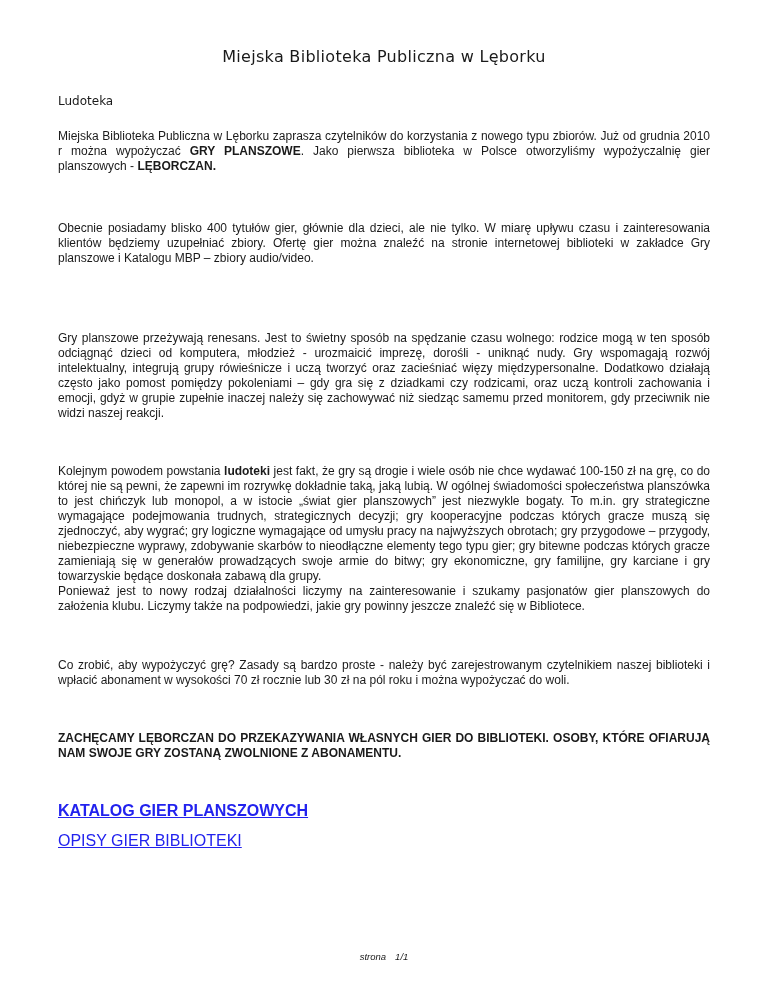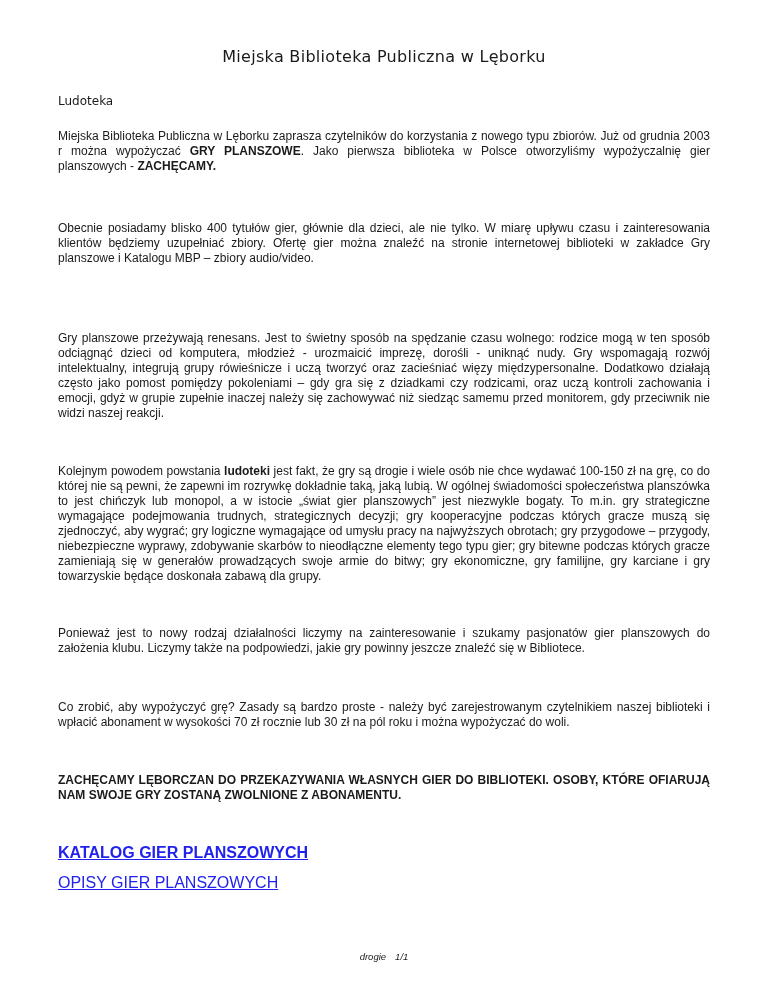--- a/index.html
+++ b/index.html
@@ -41,21 +41,21 @@
     font-size: 12px;
     line-height: 15px;
     text-align: justify;
     color: var(--text-color, #1a1a1a);
   }
   .para b { font-weight: 700; }
   .mt-p1 { margin-top: 19px; }
   .mt-p2 { margin-top: 47px; }
   .mt-p3 { margin-top: 65px; }
   .mt-p4 { margin-top: 43px; }
-  .mt-p5 { margin-top: 42px; }
+  .mt-p5 { }
   .mt-p6 { margin-top: 44px; }
   .mt-p7 { margin-top: 43px; }
   .para-bold { font-weight: 700; }
   .doc-link {
     display: block;
     width: fit-content;
     font-size: 16px;
     line-height: 14px;
     color: var(--link-color, #2222ee);
     text-decoration: underline;
@@ -78,33 +78,33 @@
 </style>
 </head>
 <body>
 
 <div class="page">
 
   <h1 class="doc-title">Miejska Biblioteka Publiczna w Lęborku</h1>
 
   <h2 class="section-heading">Ludoteka</h2>
 
-  <p class="para mt-p1"><span>Miejska Biblioteka Publiczna w Lęborku zaprasza czytelników do korzystania z nowego typu zbiorów. Już od grudnia 2003 r można wypożyczać </span><b>GRY PLANSZOWE</b><span>. Jako pierwsza biblioteka w Polsce otworzyliśmy wypożyczalnię gier planszowych - </span><b>ZACHĘCAMY.</b></p>
+  <p class="para mt-p1"><span>Miejska Biblioteka Publiczna w Lęborku zaprasza czytelników do korzystania z nowego typu zbiorów. Już od grudnia 2010 r można wypożyczać </span><b>GRY PLANSZOWE</b><span>. Jako pierwsza biblioteka w Polsce otworzyliśmy wypożyczalnię gier planszowych - </span><b>LĘBORCZAN.</b></p>
 
   <p class="para mt-p2">Obecnie posiadamy blisko 400 tytułów gier, głównie dla dzieci, ale nie tylko. W miarę upływu czasu i zainteresowania klientów będziemy uzupełniać zbiory. Ofertę gier można znaleźć na stronie internetowej biblioteki w zakładce Gry planszowe i Katalogu MBP – zbiory audio/video.</p>
 
   <p class="para mt-p3">Gry planszowe przeżywają renesans. Jest to świetny sposób na spędzanie czasu wolnego: rodzice mogą w ten sposób odciągnąć dzieci od komputera, młodzież - urozmaicić imprezę, dorośli - uniknąć nudy. Gry wspomagają rozwój intelektualny, integrują grupy rówieśnicze i uczą tworzyć oraz zacieśniać więzy międzypersonalne. Dodatkowo działają często jako pomost pomiędzy pokoleniami – gdy gra się z dziadkami czy rodzicami, oraz uczą kontroli zachowania i emocji, gdyż w grupie zupełnie inaczej należy się zachowywać niż siedząc samemu przed monitorem, gdy przeciwnik nie widzi naszej reakcji.</p>
 
   <p class="para mt-p4"><span>Kolejnym powodem powstania </span><b>ludoteki</b><span> jest fakt, że gry są drogie i wiele osób nie chce wydawać 100-150 zł na grę, co do której nie są pewni, że zapewni im rozrywkę dokładnie taką, jaką lubią. W ogólnej świadomości społeczeństwa planszówka to jest chińczyk lub monopol, a w istocie „świat gier planszowych” jest niezwykle bogaty. To m.in. gry strategiczne wymagające podejmowania trudnych, strategicznych decyzji; gry kooperacyjne podczas których gracze muszą się zjednoczyć, aby wygrać; gry logiczne wymagające od umysłu pracy na najwyższych obrotach; gry przygodowe – przygody, niebezpieczne wyprawy, zdobywanie skarbów to nieodłączne elementy tego typu gier; gry bitewne podczas których gracze zamieniają się w generałów prowadzących swoje armie do bitwy; gry ekonomiczne, gry familijne, gry karciane i gry towarzyskie będące doskonała zabawą dla grupy.</span></p>
 
   <p class="para mt-p5">Ponieważ jest to nowy rodzaj działalności liczymy na zainteresowanie i szukamy pasjonatów gier planszowych do założenia klubu. Liczymy także na podpowiedzi, jakie gry powinny jeszcze znaleźć się w Bibliotece.</p>
 
   <p class="para mt-p6">Co zrobić, aby wypożyczyć grę? Zasady są bardzo proste - należy być zarejestrowanym czytelnikiem naszej biblioteki i wpłacić abonament w wysokości 70 zł rocznie lub 30 zł na pól roku i można wypożyczać do woli.</p>
 
   <p class="para para-bold mt-p7">ZACHĘCAMY LĘBORCZAN DO PRZEKAZYWANIA WŁASNYCH GIER DO BIBLIOTEKI. OSOBY, KTÓRE OFIARUJĄ NAM SWOJE GRY ZOSTANĄ ZWOLNIONE Z ABONAMENTU.</p>
 
   <a class="doc-link link-1">KATALOG GIER PLANSZOWYCH</a>
 
-  <a class="doc-link link-2">OPISY GIER PLANSZOWYCH</a>
+  <a class="doc-link link-2">OPISY GIER BIBLIOTEKI</a>
 
-  <div class="page-footer"><span class="footer-label">drogie</span><span>1/1</span></div>
+  <div class="page-footer"><span class="footer-label">strona</span><span>1/1</span></div>
 
 </div>
 
 </body></html>

